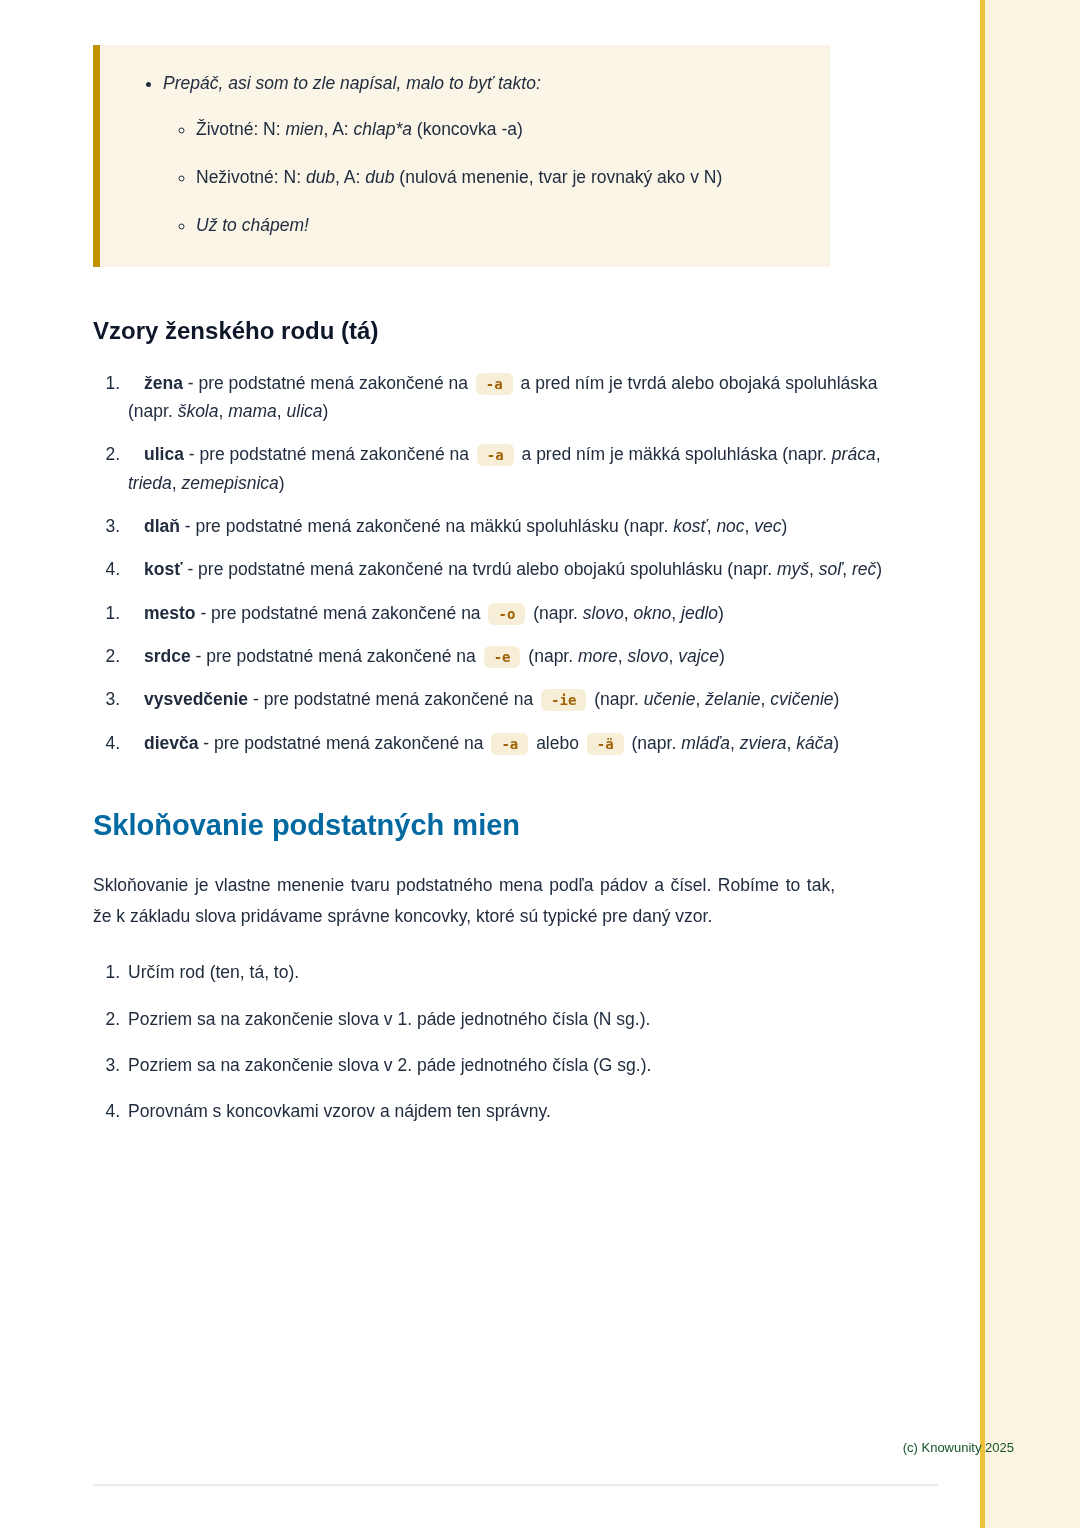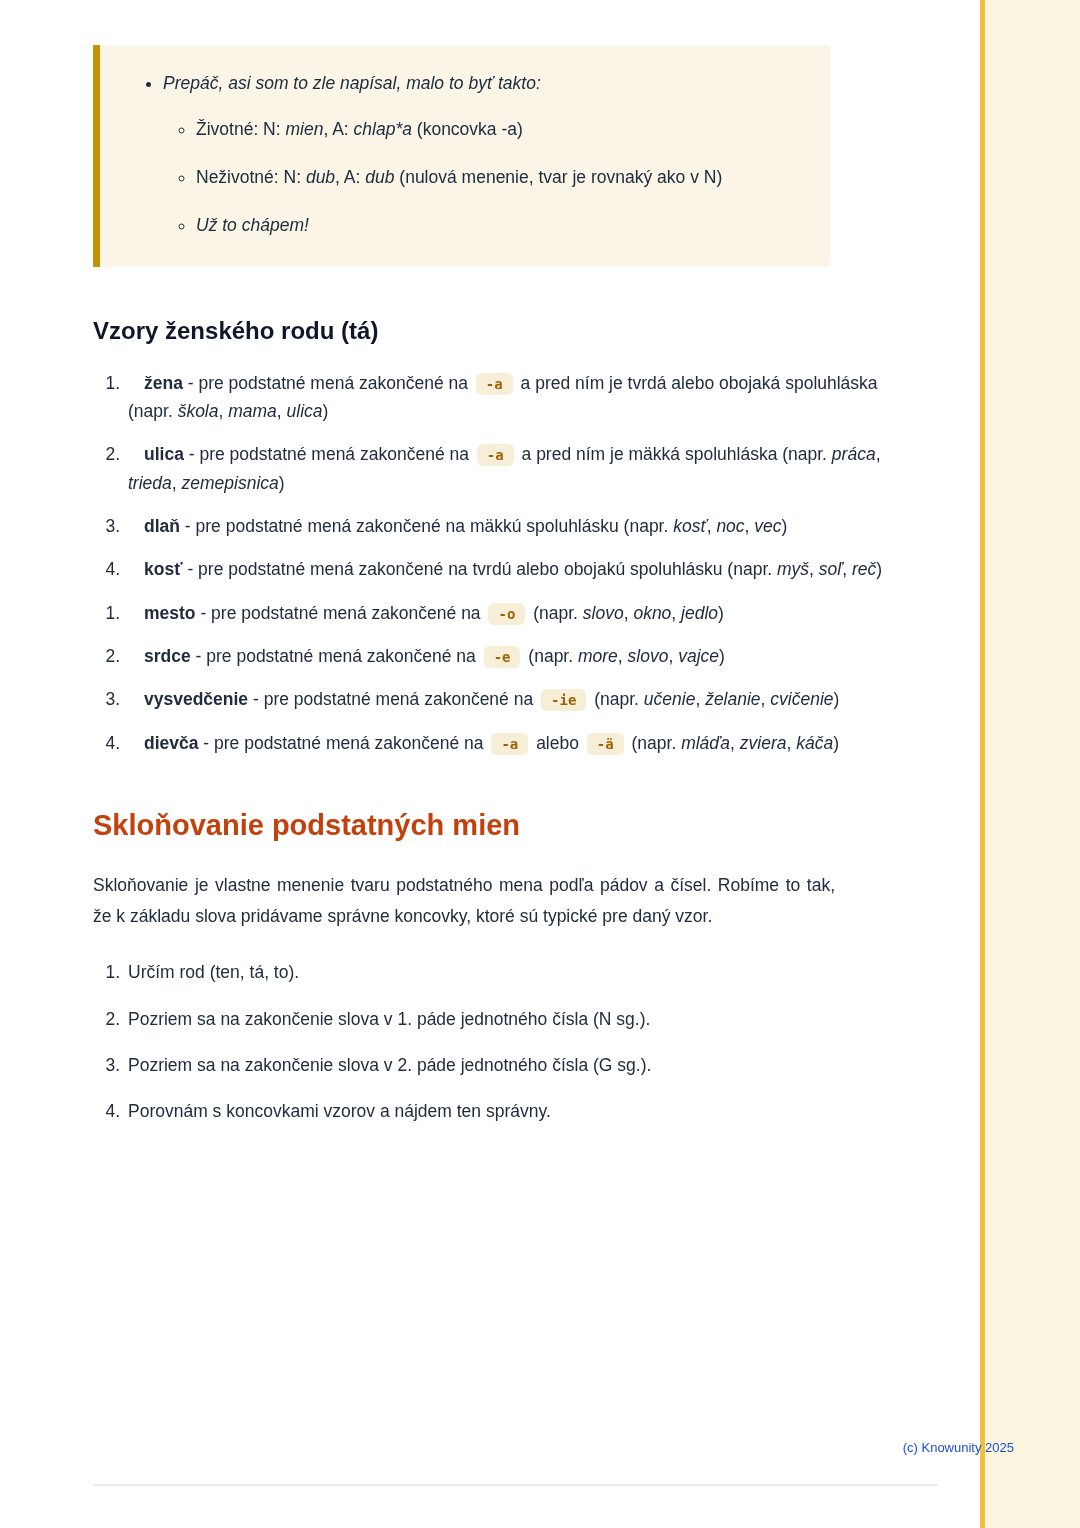--- a/index.html
+++ b/index.html
@@ -41,31 +41,31 @@
   .seg-c {
     display: inline-block;
     font-family: "DejaVu Sans Mono", "Liberation Mono", monospace;
     font-size: 14px; font-weight: 700;
     color: #a16207; background: #f6eed6;
     border-radius: 6px; padding: 2px 10px; margin: 0 3px;
     line-height: 1.3; vertical-align: baseline;
   }
 
   .h2 { color: #0f172a; font-size: 24px; font-weight: 700; margin: 50px 0 24px 0; }
-  .h1 { color: #c2410c; font-size: 29px; font-weight: 700; margin: 52px 10px 28px 0; }
+  .h1 { color: #0369a1; font-size: 29px; font-weight: 700; margin: 52px 10px 28px 0; }
 
   .plist { margin: 0; padding-left: 32px; font-size: 17.5px; line-height: 1.62; width: 800px; }
   .plist li { margin-bottom: 15px; padding-left: 3px; }
   .steps { margin-top: 0; }
   .steps li { margin-bottom: 18px; }
 
   .para { width: 742px; margin: 0 0 26px 0; font-size: 17.5px; line-height: 1.78; text-align: justify; }
   .subhead { font-weight: 700; font-size: 17.5px; margin: 34px 0 28px 0; }
 
-  .footer { position: absolute; top: 1440px; right: 66px; font-size: 13px; color: #1d4ed8; z-index: 2; }
+  .footer { position: absolute; top: 1440px; right: 66px; font-size: 13px; color: #14532d; z-index: 2; }
   .divider { position: absolute; top: 1484px; left: 93px; width: 845px; border: none; border-top: 2px solid #e9ebee; margin: 0; }
 </style>
 </head>
 <body>
 
 <div class="page">
 
   <aside class="edge-strip"></aside>
 
   <blockquote class="callout">

